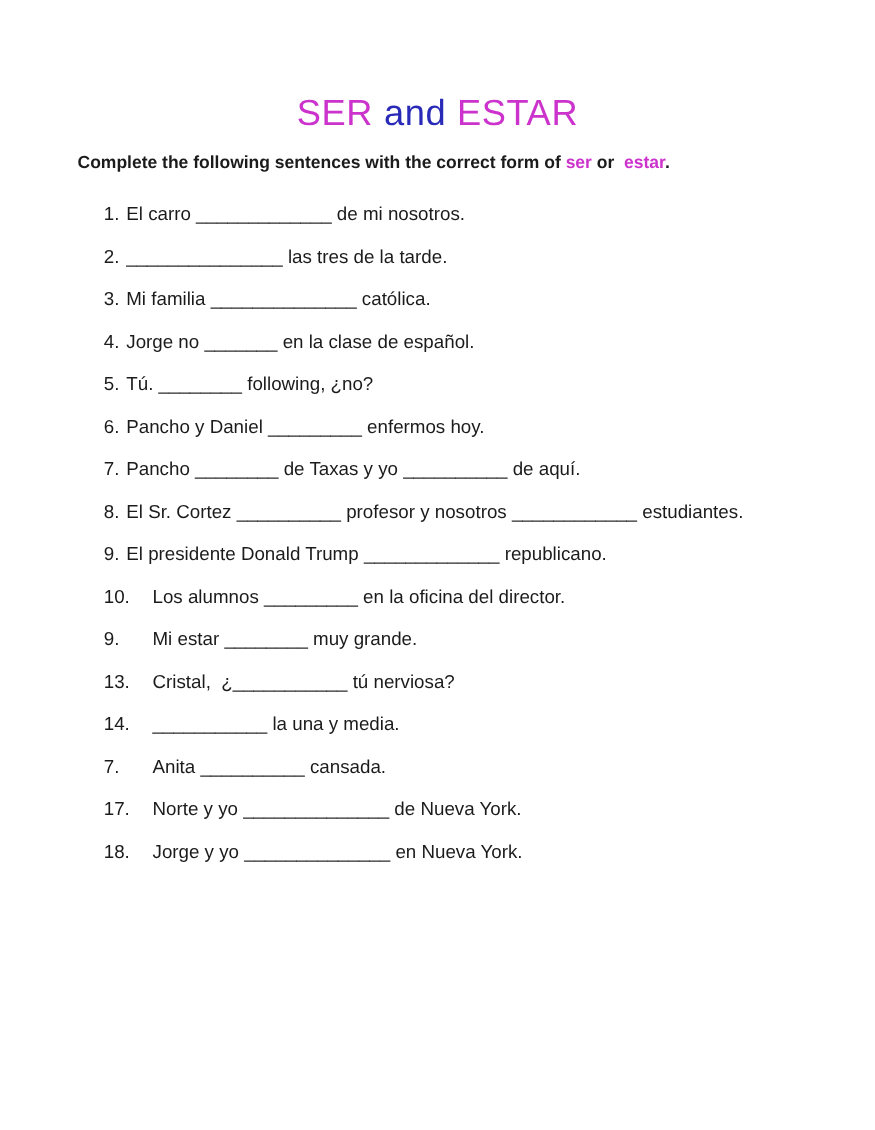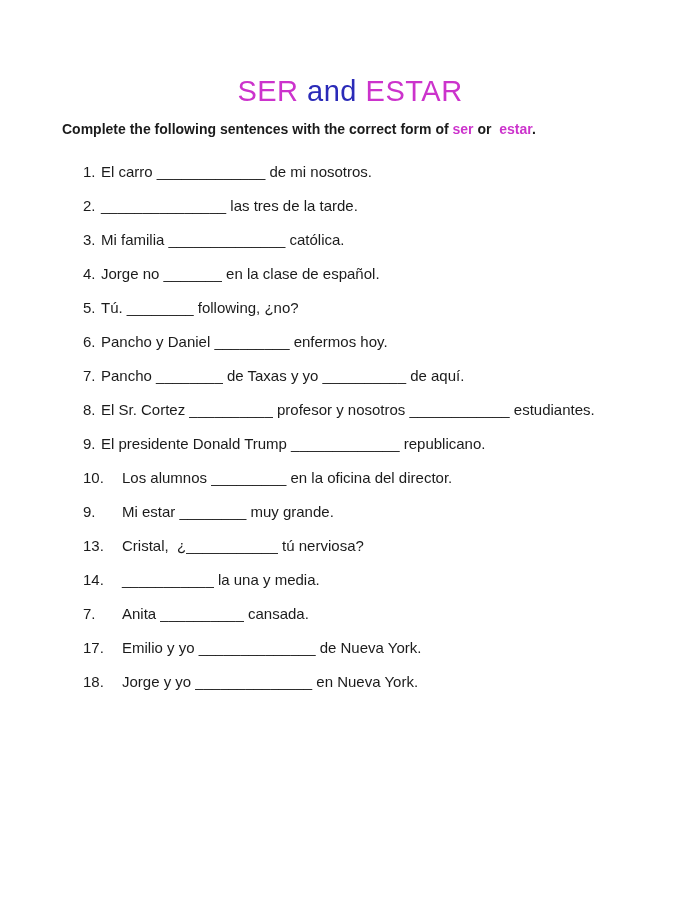--- a/index.html
+++ b/index.html
@@ -75,17 +75,17 @@
     <div class="item"><span class="num">5.</span><span class="sentence">Tú. ________ following, ¿no?</span></div>
     <div class="item"><span class="num">6.</span><span class="sentence">Pancho y Daniel _________ enfermos hoy.</span></div>
     <div class="item"><span class="num">7.</span><span class="sentence">Pancho ________ de Taxas y yo __________ de aquí.</span></div>
     <div class="item"><span class="num">8.</span><span class="sentence">El Sr. Cortez __________ profesor y nosotros ____________ estudiantes.</span></div>
     <div class="item"><span class="num">9.</span><span class="sentence">El presidente Donald Trump _____________ republicano.</span></div>
     <div class="item wide"><span class="num">10.</span><span class="sentence">Los alumnos _________ en la oficina del director.</span></div>
     <div class="item wide"><span class="num">9.</span><span class="sentence">Mi estar ________ muy grande.</span></div>
     <div class="item wide"><span class="num">13.</span><span class="sentence">Cristal, &nbsp;¿___________ tú nerviosa?</span></div>
     <div class="item wide"><span class="num">14.</span><span class="sentence">___________ la una y media.</span></div>
     <div class="item wide"><span class="num">7.</span><span class="sentence">Anita __________ cansada.</span></div>
-    <div class="item wide"><span class="num">17.</span><span class="sentence">Emilio y yo ______________ de Nueva York.</span></div>
+    <div class="item wide"><span class="num">17.</span><span class="sentence">Norte y yo ______________ de Nueva York.</span></div>
     <div class="item wide"><span class="num">18.</span><span class="sentence">Jorge y yo ______________ en Nueva York.</span></div>
   </div>
 
 </div>
 
 </body></html>

